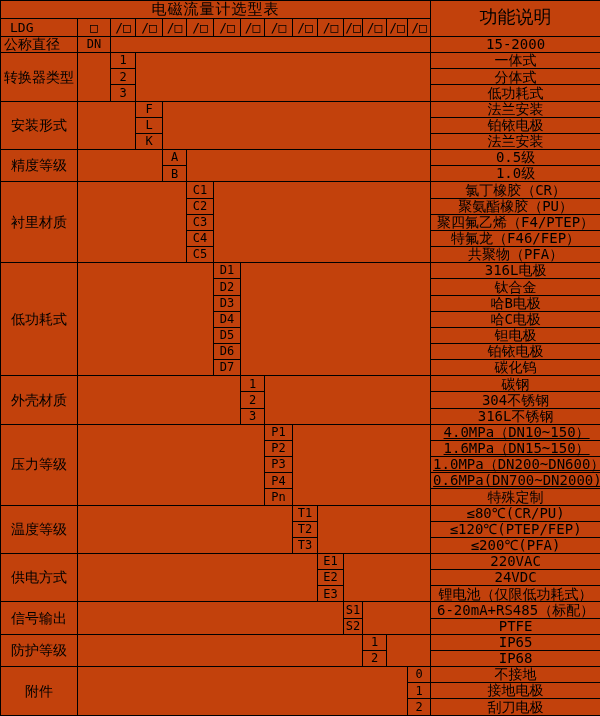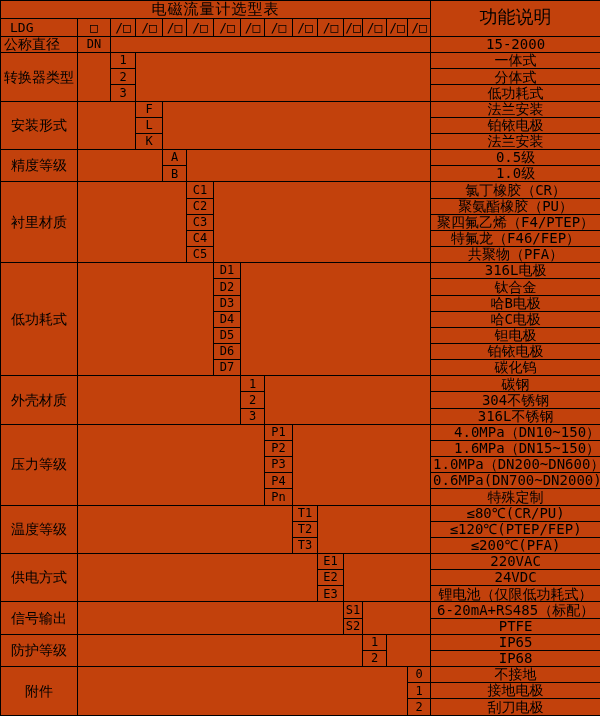--- a/index.html
+++ b/index.html
@@ -26,21 +26,21 @@
   }
   tr.hdr { height: 18px; }
   td.title    { font-size: 15px; letter-spacing: 1px; }
   td.fh       { font-size: 18px; font-family: Liberation Mono, monospace; }
   td.prefix   { text-align: left; padding-left: 9px; font-size: 13px; margin-top: 20px; }
   td.box      { font-size: 13px; }
   td.label    { font-size: 14px; }
   td.label.left { text-align: left; padding-left: 3px; }
   td.code     { font-size: 12px; margin-top: 40px; }
   td.desc     { font-size: 14px; }
-  td.desc.left { text-align: right; padding-left: 2px; }
+  td.desc.left { text-align: center; padding-left: 2px; text-decoration: underline; }
 </style>
 </head>
 <body>
 
 <div id="sheet">
   <table>
     <colgroup>
       <col style="width:77px">
         <col style="width:33px">
         <col style="width:25px">

